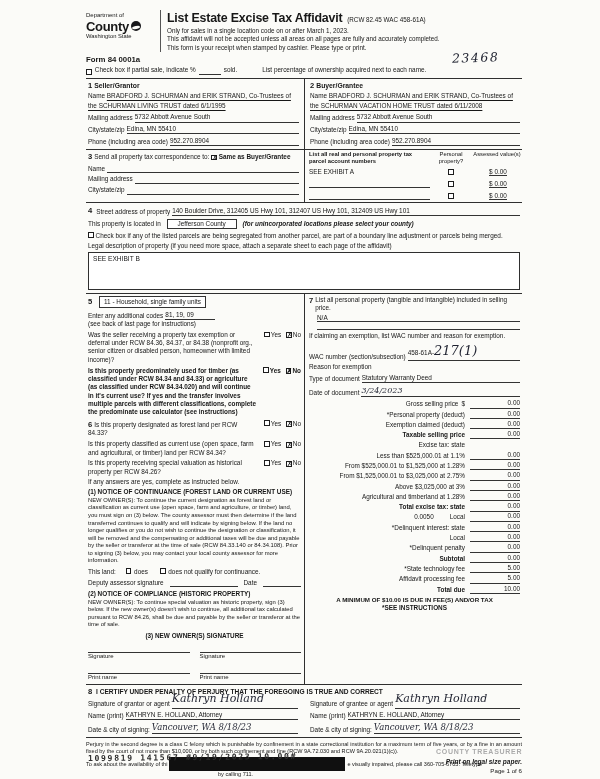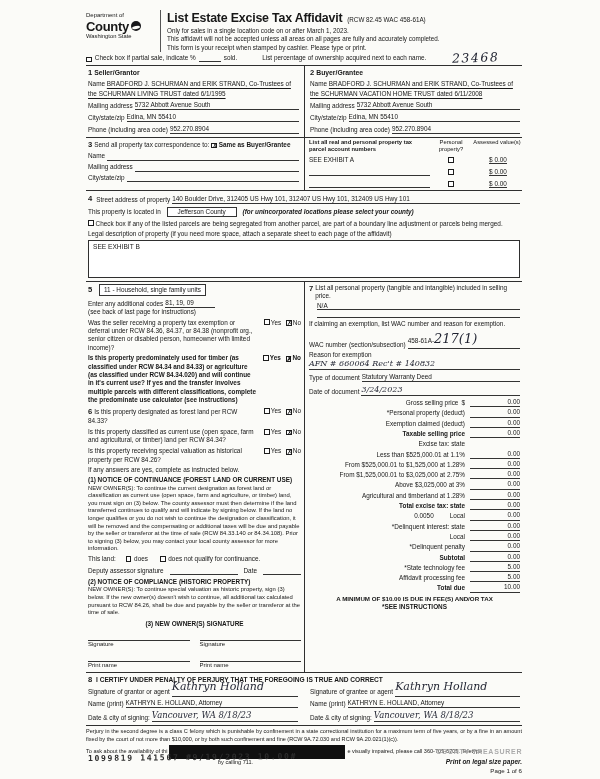--- a/index.html
+++ b/index.html
@@ -114,20 +114,21 @@
         <div>
           <span class="title-main">List Estate Excise Tax Affidavit</span>
           <span class="title-ref">(RCW 82.45 WAC 458-61A)</span>
         </div>
         <div class="note">Only for sales in a single location code on or after March 1, 2023.</div>
         <div class="note">This affidavit will not be accepted unless all areas on all pages are fully and accurately completed.</div>
         <div class="note">This form is your receipt when stamped by cashier. Please type or print.</div>
       </div>
     </div>
 
+    <div class="formnum">Form 84 0001a</div>
     <div class="fl2">
       <span class="cb"></span>
       <span>Check box if partial sale, indicate %</span>
       <span class="pct u"></span>
       <span>sold.</span>
       <span class="own-note">List percentage of ownership acquired next to each name.</span>
     </div>
     <div class="receipt hw">23468</div>
 
     <div class="s12 ht">
@@ -333,21 +334,20 @@
           <span>List all personal property (tangible and intangible) included in selling price.</span>
         </div>
         <div class="u" style="margin:2px 0 0 8px;height:8px;">N/A</div>
         <div class="u" style="margin:0 0 2px 8px;height:8px;"></div>
         <div>If claiming an exemption, list WAC number and reason for exemption.</div>
         <div class="fld">
           <span class="lab">WAC number (section/subsection)</span>
           <span class="u f1"><span>458-61A-</span><span class="hw" style="font-size:13px;">217(1)</span></span>
         </div>
         <div style="margin-top:2px;">Reason for exemption</div>
-        <div class="u" style="height:11px;"><span class="hw" style="font-size:8px;">AFN # 660064   Rec't # 140832</span></div>
         <div class="fld">
           <span class="lab">Type of document</span>
           <span class="u f1">Statutory Warranty Deed</span>
         </div>
         <div class="fld">
           <span class="lab">Date of document</span>
           <span class="u f1 hw" style="font-size:8px;">3/24/2023</span>
         </div>
 
         <div style="margin-top:1px;">

